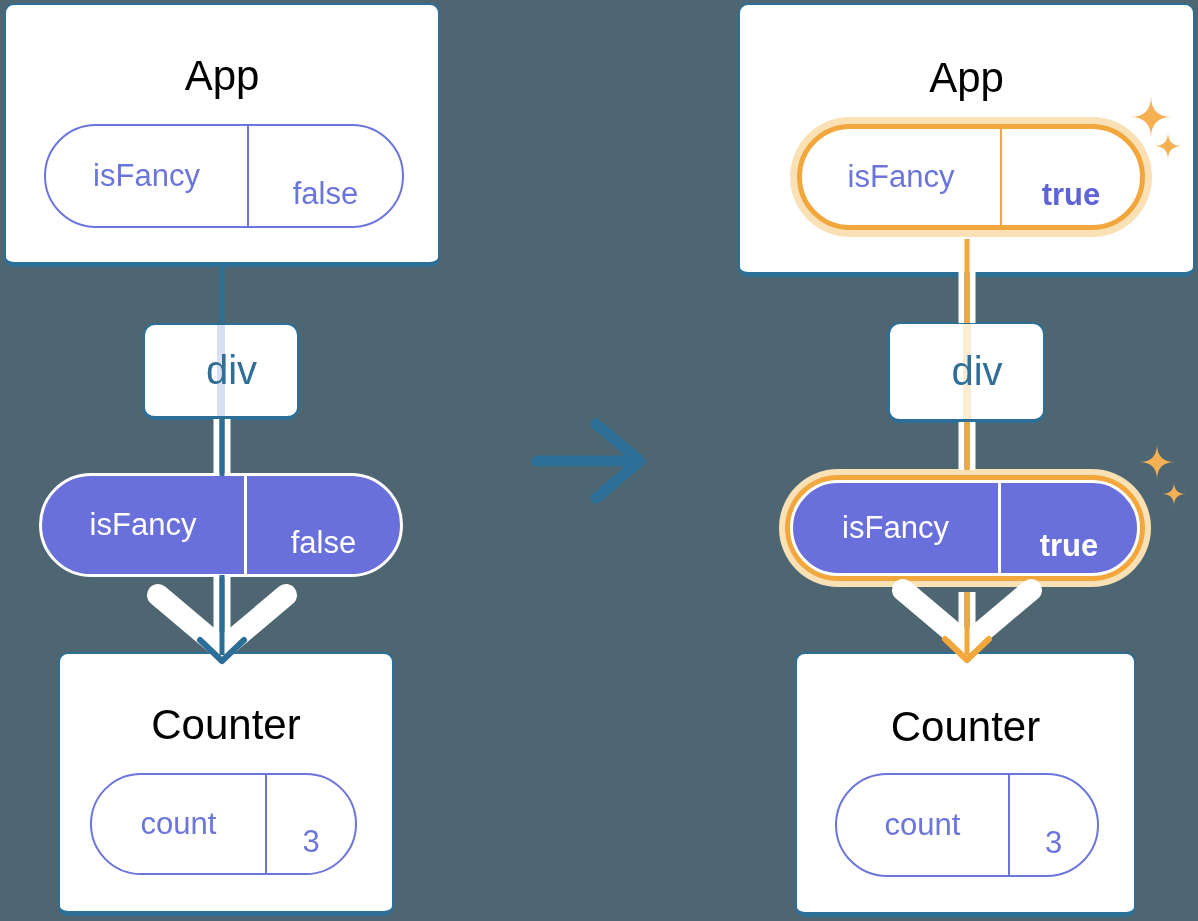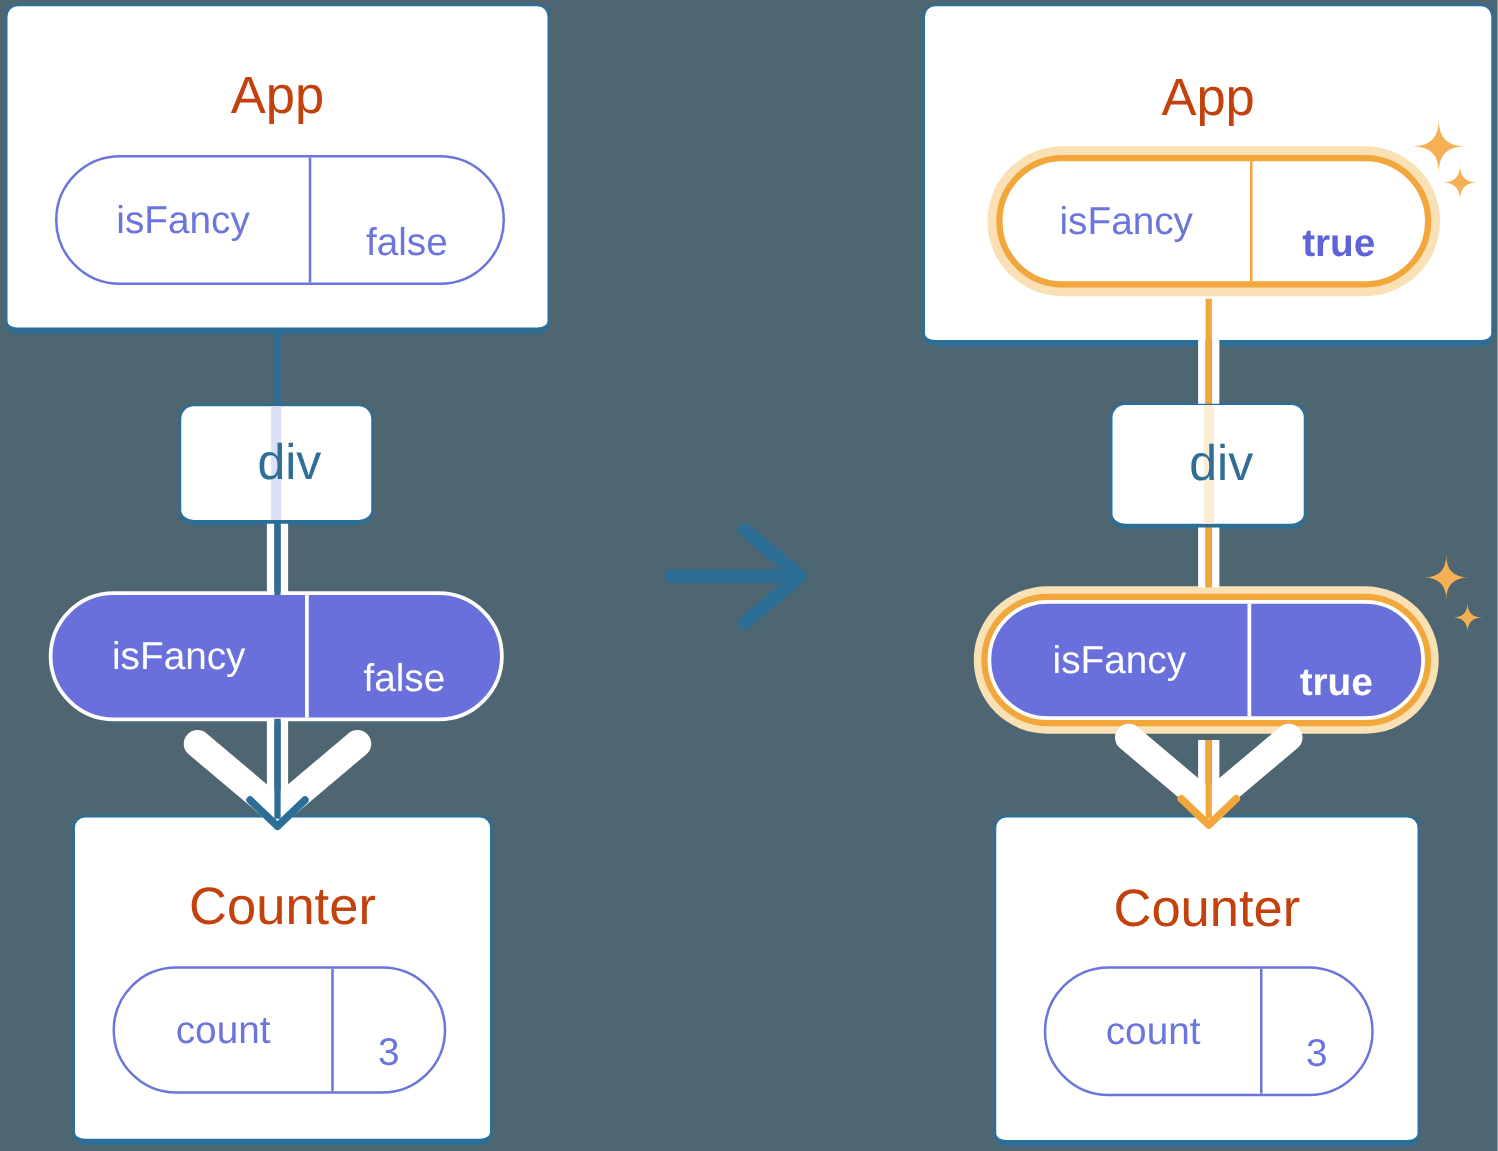--- a/index.html
+++ b/index.html
@@ -6,21 +6,21 @@
   .canvas{
     position:relative;width:1198px;height:921px;background:#4D6671;
     overflow:hidden;font-family:"Liberation Sans",sans-serif;
   }
   .card{
     position:absolute;box-sizing:border-box;background:#fff;
     border:2px solid #2D6E96;border-bottom-width:5px;border-radius:10px;
   }
   .card-title{
     position:absolute;left:0;right:0;text-align:center;
-    font-size:42px;line-height:1;color:#c2410c;font-weight:500;
+    font-size:42px;line-height:1;color:#000000;font-weight:500;
   }
   .divbox{
     position:absolute;box-sizing:border-box;background:#fff;
     border:2px solid #2D6E96;border-bottom-width:4px;border-radius:12px;
     display:flex;align-items:center;justify-content:center;overflow:hidden;padding-left:21px;
   }
   .divlabel{position:relative;font-size:40px;color:#316E96;font-weight:500;}
   .stripe{position:absolute;top:0;bottom:0;left:50%;width:8px;margin-left:-4px;}
   .stripe.lav{background:#D9E0F6;}
   .stripe.cream{background:#FBECD4;}

